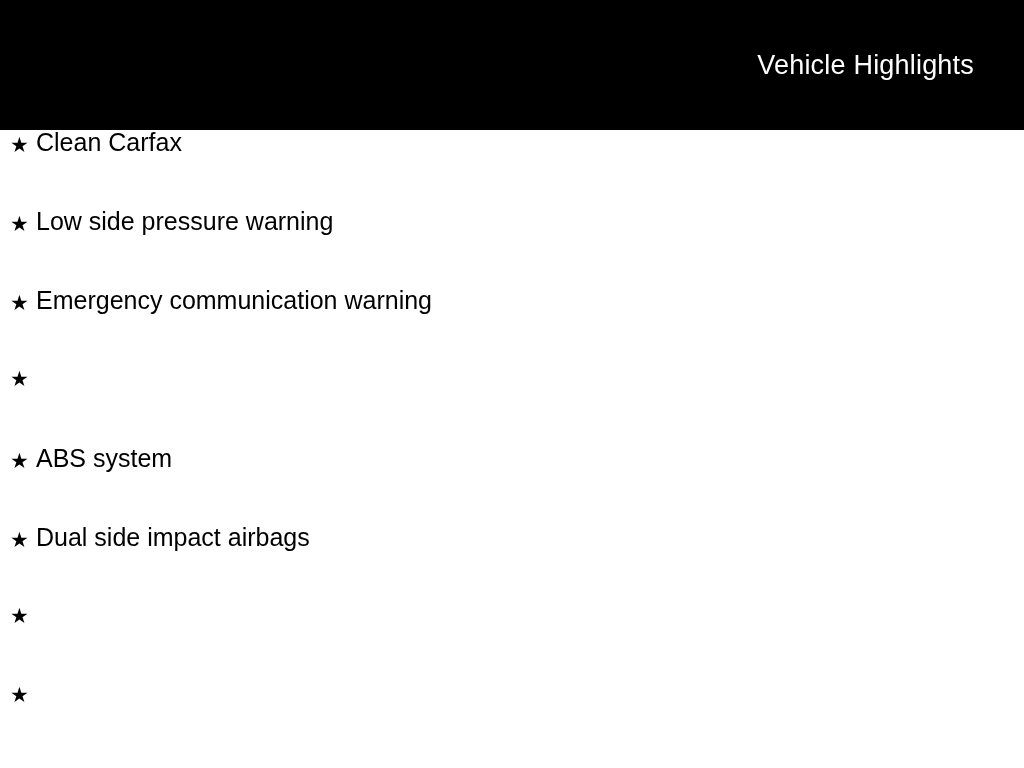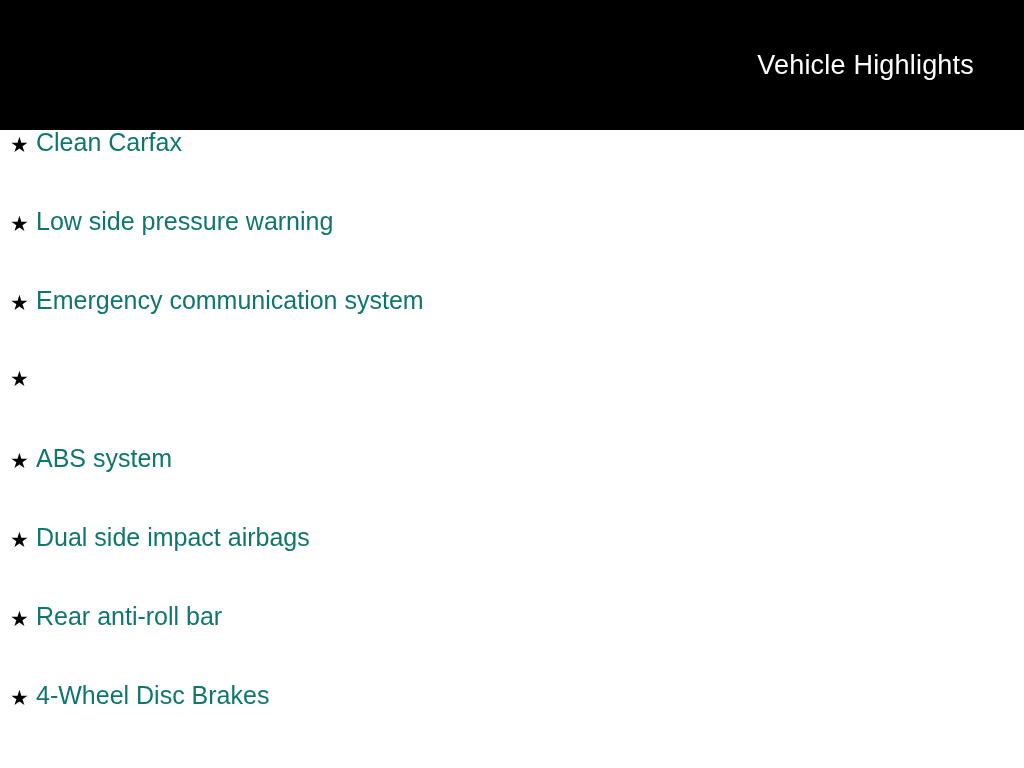--- a/index.html
+++ b/index.html
@@ -60,21 +60,21 @@
     font-size: 21px;
     line-height: 1;
     width: 26px;
     flex: 0 0 26px;
     text-align: left;
     display: inline-block;
     position: relative;
     top: 1px;
   }
   .highlight-label {
-    color: #0f766e;
+    color: #000000;
     font-size: 25px;
     font-weight: 400;
     line-height: 1;
     white-space: nowrap;
   }
 </style>
 </head>
 <body>
 
 <div class="page">
@@ -87,36 +87,34 @@
     <li class="highlight-item">
       <span class="star-icon">★</span>
       <span class="highlight-label">Clean Carfax</span>
     </li>
     <li class="highlight-item">
       <span class="star-icon">★</span>
       <span class="highlight-label">Low side pressure warning</span>
     </li>
     <li class="highlight-item">
       <span class="star-icon">★</span>
-      <span class="highlight-label">Emergency communication system</span>
+      <span class="highlight-label">Emergency communication warning</span>
     </li>
     <li class="highlight-item">
       <span class="star-icon">★</span>
     </li>
     <li class="highlight-item">
       <span class="star-icon">★</span>
       <span class="highlight-label">ABS system</span>
     </li>
     <li class="highlight-item">
       <span class="star-icon">★</span>
       <span class="highlight-label">Dual side impact airbags</span>
     </li>
     <li class="highlight-item">
       <span class="star-icon">★</span>
-      <span class="highlight-label">Rear anti-roll bar</span>
     </li>
     <li class="highlight-item">
       <span class="star-icon">★</span>
-      <span class="highlight-label">4-Wheel Disc Brakes</span>
     </li>
   </ul>
 
 </div>
 
 </body></html>

